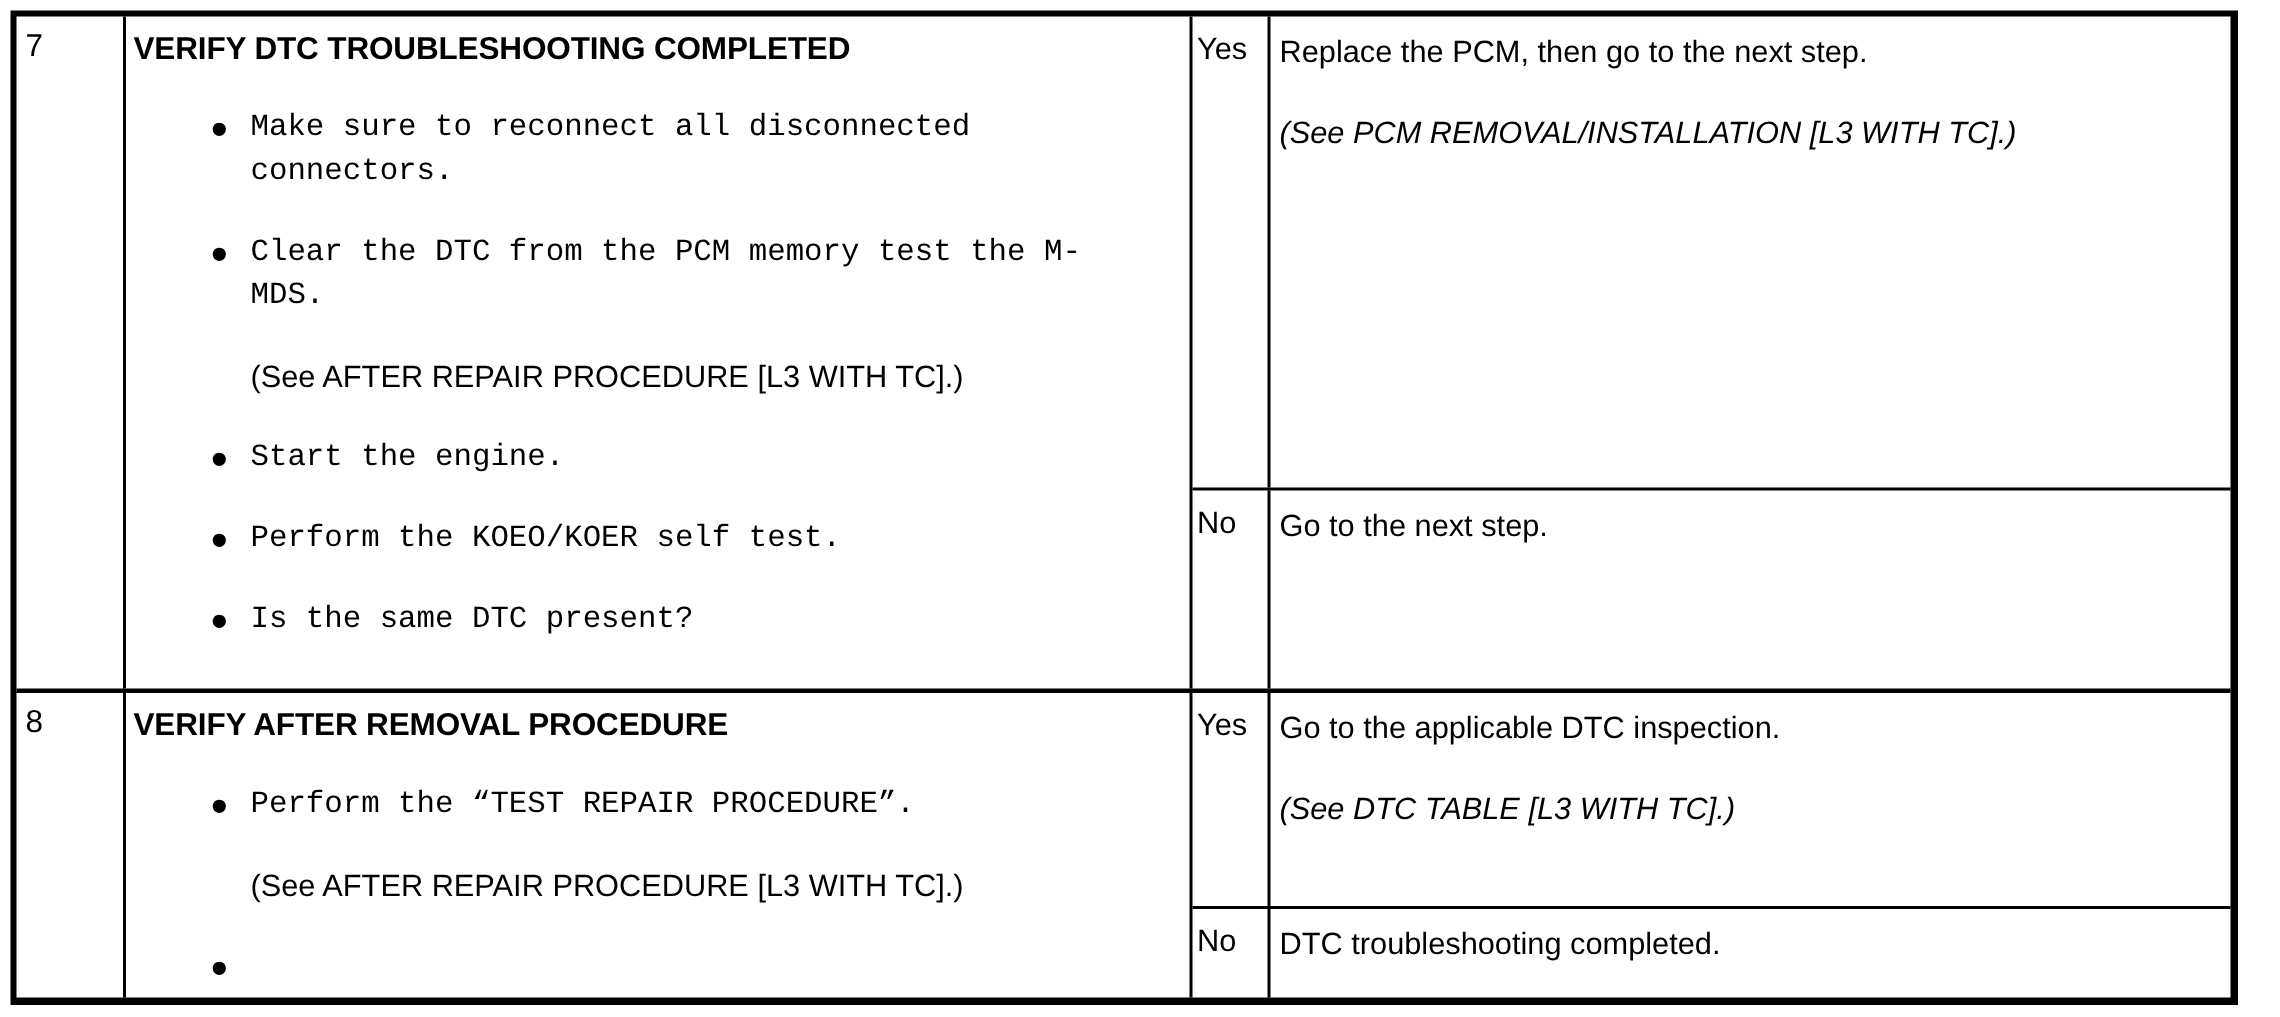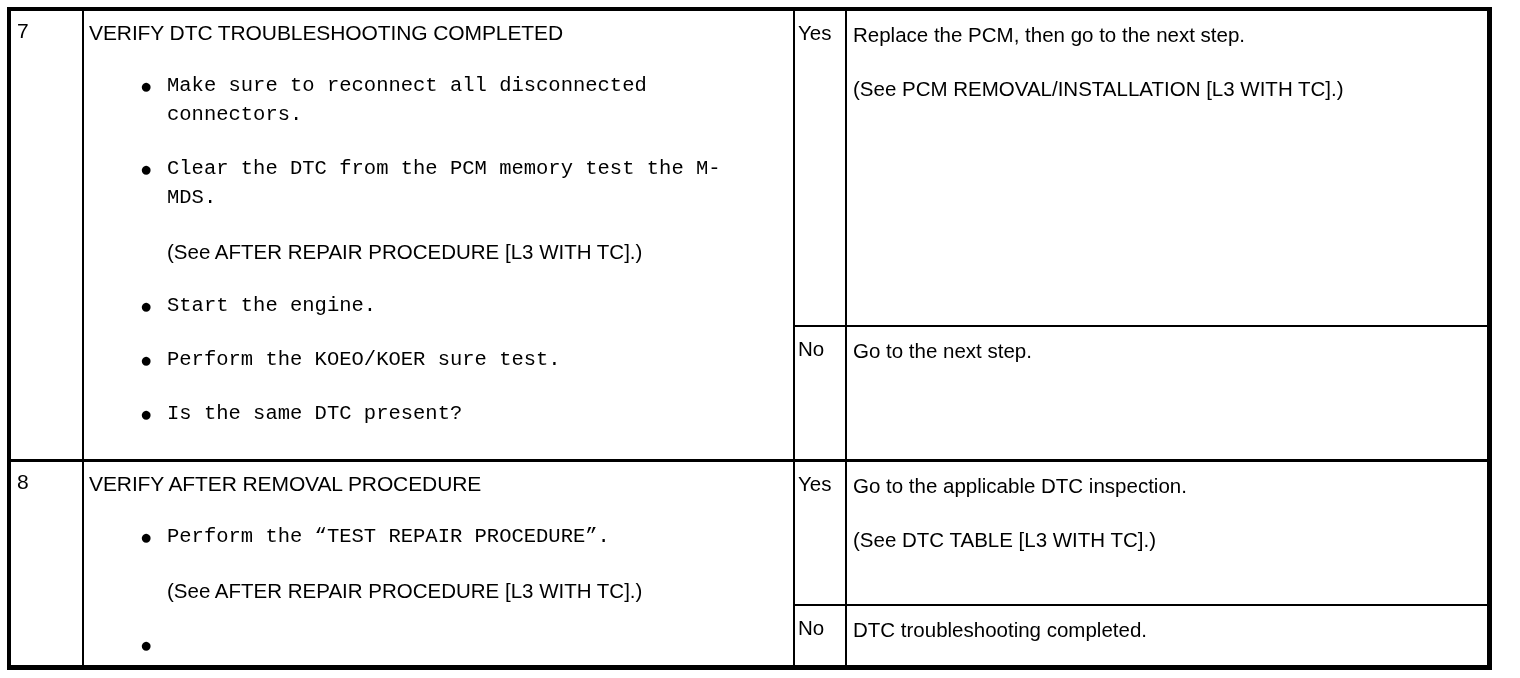--- a/index.html
+++ b/index.html
@@ -60,21 +60,21 @@
   .col-desc {
     flex: 0 0 711px;
     width: 711px;
     box-sizing: border-box;
     border-right: 2px solid #000;
     padding: 9px 10px 0 5px;
   }
 
   .desc-title {
     font-size: 21px;
-    font-weight: normal;
+    font-weight: bold;
     line-height: 26px;
     letter-spacing: -0.1px;
     white-space: nowrap;
     margin: 0 0 0 0;
   }
 
   .desc-list {
     margin: 0;
     padding: 0;
     list-style: none;
@@ -137,21 +137,21 @@
   .ans-body {
     flex: 1 1 auto;
     box-sizing: border-box;
     padding: 9px 8px 0 6px;
   }
   .ans-line {
     font-size: 20.5px;
     line-height: 29px;
     white-space: nowrap;
   }
-  .ans-line.spaced { margin-top: 25px; }
+  .ans-line.spaced { margin-top: 25px; font-style: italic; }
 </style>
 </head>
 <body>
 
 <div class="sheet">
 
   <div class="dtc-table">
 
     <div class="step-row row-7">
 
@@ -175,21 +175,21 @@
 
           <li class="desc-sub">(See AFTER REPAIR PROCEDURE [L3 WITH TC].)</li>
 
           <li class="desc-item">
             <span class="bullet">●</span>
             <span class="item-text">Start the engine.</span>
           </li>
 
           <li class="desc-item">
             <span class="bullet">●</span>
-            <span class="item-text">Perform the KOEO/KOER sure test.</span>
+            <span class="item-text">Perform the KOEO/KOER self test.</span>
           </li>
 
 
           <li class="desc-item">
             <span class="bullet">●</span>
             <span class="item-text">Is the same DTC present?</span>
           </li>
 
         </ul>
       </div>

